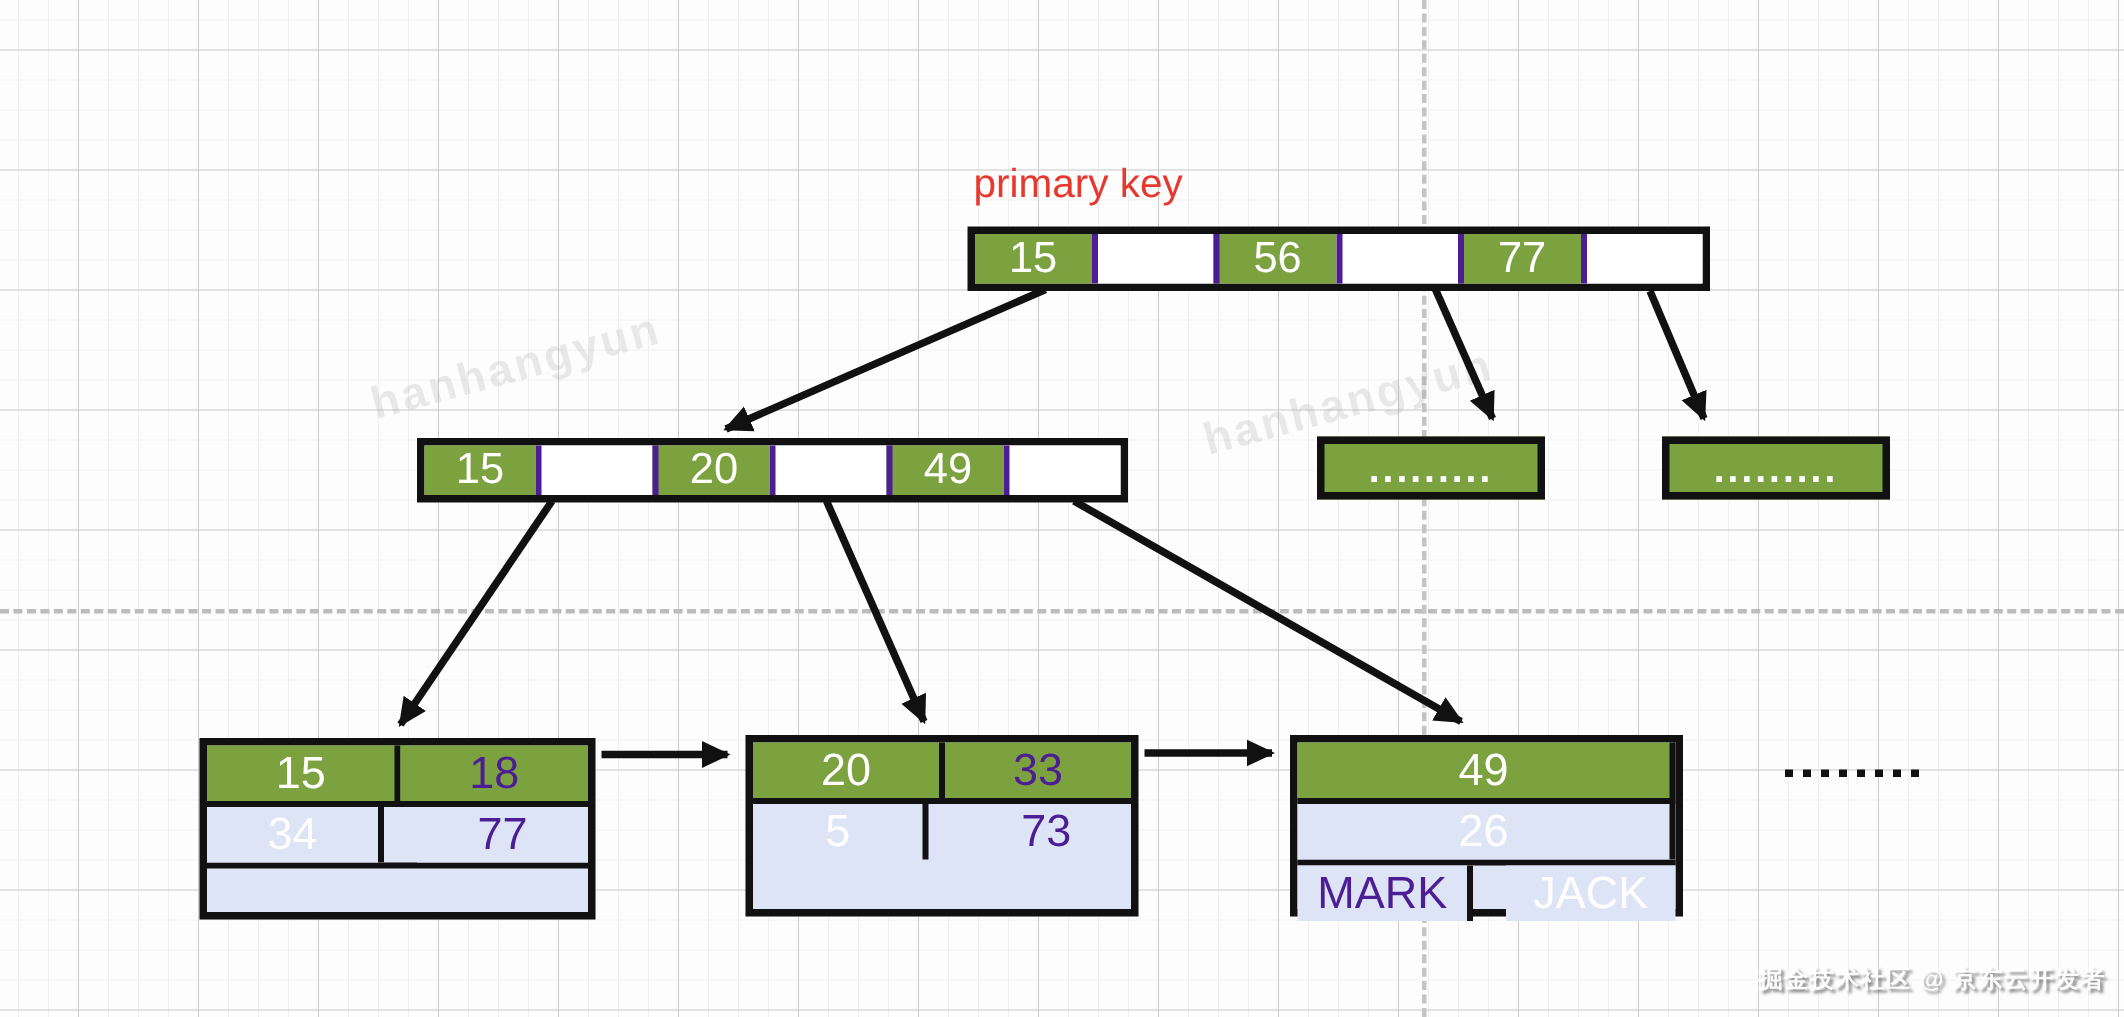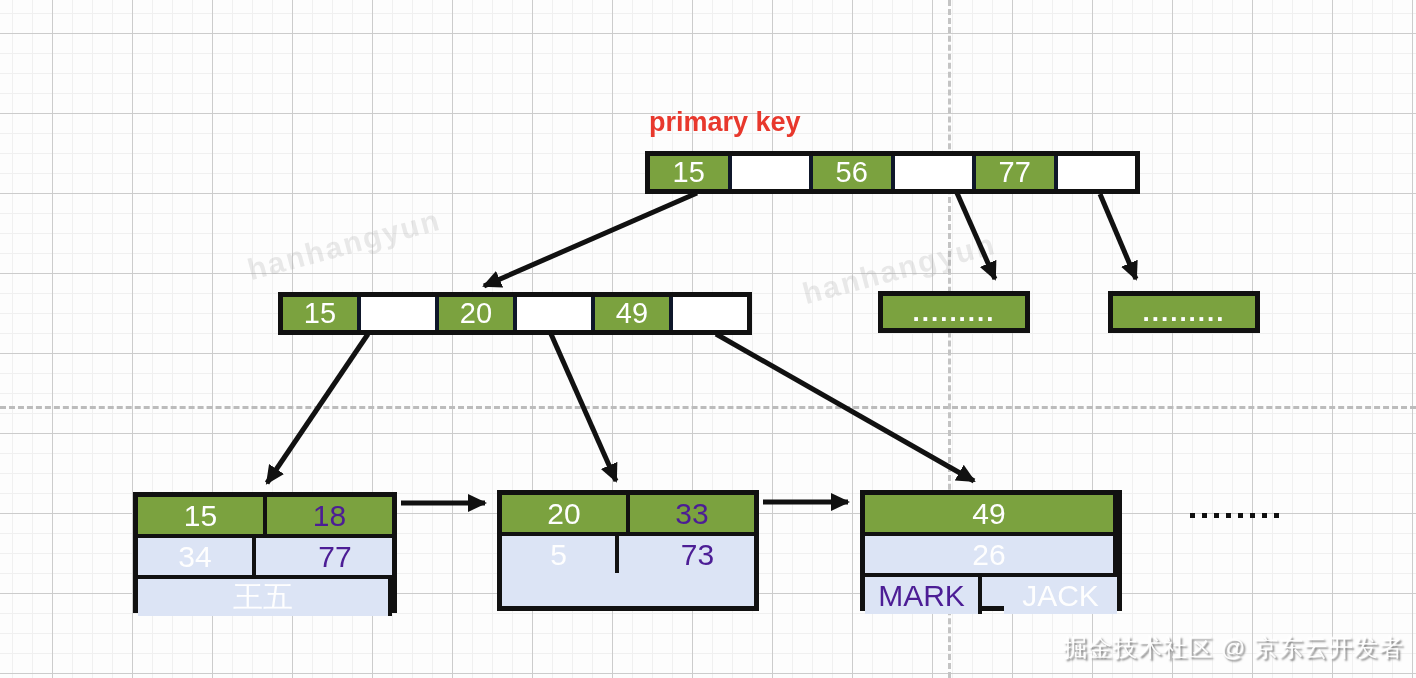--- a/index.html
+++ b/index.html
@@ -17,27 +17,27 @@
   }
   
   .guide-h{position:absolute;left:0;top:406px;width:1416px;height:0;border-top:3px dashed #bcbcbc;}
   .guide-v{position:absolute;left:948px;top:0;height:678px;width:0;border-left:3px dashed #c4c4c4;}
   
   .wm{position:absolute;font-size:30px;font-weight:bold;color:rgba(160,160,160,0.22);
       transform:rotate(-15deg);letter-spacing:2px;white-space:nowrap;}
   .w1{left:245px;top:228px;}
   .w2{left:800px;top:252px;}
   
-  .pk-label{position:absolute;left:649px;top:107px;font-size:27px;font-weight:bold;color:#e8382d;}
+  .pk-label{position:absolute;left:649px;top:107px;font-size:27px;font-weight:normal;color:#e8382d;}
   
   .node{position:absolute;display:flex;background:#fff;border:5px solid #111;box-sizing:border-box;}
   .node.root{left:645px;top:151px;width:495px;height:43px;}
   .node.internal{left:278px;top:292px;width:474px;height:43px;}
   .cell{flex:1;display:flex;align-items:center;justify-content:center;box-sizing:border-box;}
-  .cell + .cell{border-left:4px solid #0f172a;}
+  .cell + .cell{border-left:4px solid #4c1d95;}
   .cell.key{background:#7ba23f;color:#fff;font-size:29px;}
   .cell.ptr{background:#fff;}
   
   .dots-node{position:absolute;background:#7ba23f;border:5px solid #111;box-sizing:border-box;
     color:#fff;font-weight:bold;font-size:26px;letter-spacing:2px;
     display:flex;align-items:center;justify-content:center;}
   .d1{left:878px;top:291px;width:152px;height:42px;}
   .d2{left:1108px;top:291px;width:152px;height:42px;}
   
   .leaf{position:absolute;border:5px solid #111;box-sizing:border-box;background:#dce4f5;}
@@ -52,21 +52,21 @@
   .lrow.r1 .lcell{background:#7ba23f;}
   .lrow.r2 .lcell,.lrow.r3 .lcell{background:#dce4f5;}
   .lcell.white{color:#fefefe;}
   .lcell.black{color:#4c1d95;}
   
   .more-dots{position:absolute;left:1190px;top:513px;width:90px;height:5px;
     background-image:repeating-linear-gradient(90deg,#111 0 5px,transparent 5px 12px);}
   
   svg.arrows{position:absolute;left:0;top:0;pointer-events:none;}
   
-  .footer-wm{position:absolute;right:12px;bottom:14px;font-size:24px;font-weight:normal;
+  .footer-wm{position:absolute;right:12px;bottom:14px;font-size:16px;font-weight:bold;
     color:rgba(255,255,255,0.95);letter-spacing:1px;
     text-shadow:2px 2px 2px rgba(110,110,110,0.85),-1px -1px 1px rgba(255,255,255,0.7);text-align:center;}
 </style>
 </head>
 <body>
 
 <div id="canvas">
 
   <div class="guide-h"></div>
   <div class="guide-v"></div>
@@ -100,21 +100,20 @@
   <div class="leaf" id="leaf1">
     <div class="lrow r1">
       <div class="lcell white">15</div>
       <div class="lcell black">18</div>
     </div>
     <div class="lrow r2">
       <div class="lcell white">34</div>
       <div class="lcell black">77</div>
     </div>
     <div class="lrow r3">
-      <div class="lcell white">王五</div>
     </div>
   </div>
 
   <div class="leaf" id="leaf2">
     <div class="lrow r1">
       <div class="lcell white">20</div>
       <div class="lcell black">33</div>
     </div>
     <div class="lrow r2">
       <div class="lcell white">5</div>

